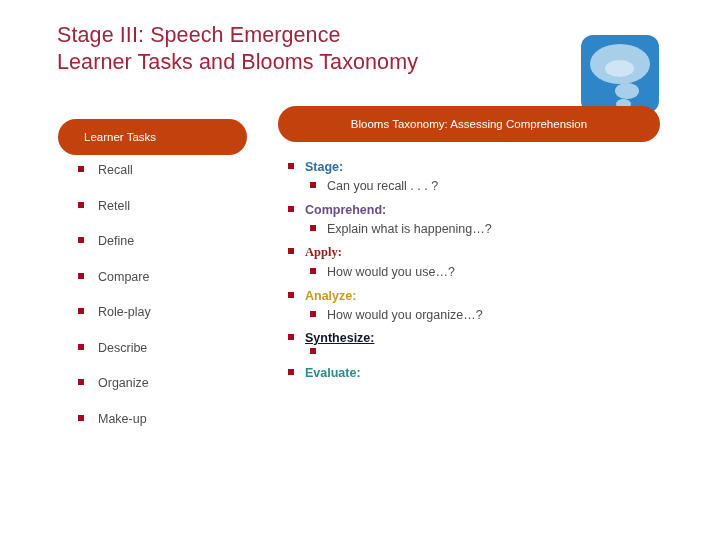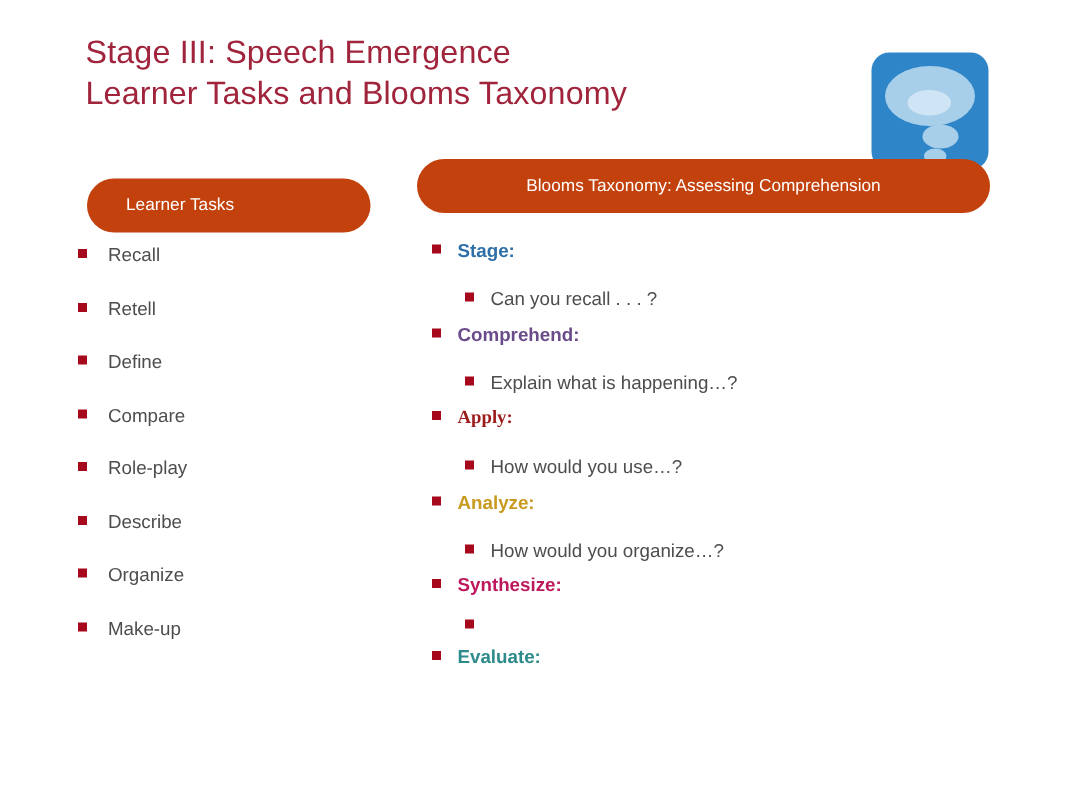--- a/index.html
+++ b/index.html
@@ -64,21 +64,21 @@
     justify-content: flex-start;
   }
   #pill-right {
     left: 278px; top: 106px; width: 382px;
     justify-content: center;
   }
 
   
   #col-left {
     position: absolute;
-    left: 52px; top: 163px;
+    left: 78px; top: 163px;
     width: 200px;
   }
   #col-right {
     position: absolute;
     left: 288px; top: 160px;
     width: 390px;
   }
 
   .task-item {
     display: flex;
@@ -106,21 +106,21 @@
     align-items: baseline;
   }
   .bloom-head .bullet { margin-right: 11px; }
   .bloom-head .label {
     font-size: 12.5px;
     font-weight: bold;
   }
   .bloom-sub {
     display: flex;
     align-items: baseline;
-    margin-top: 18px;
+    margin-top: 5px;
     padding-left: 22px;
   }
   .bloom-sub .bullet { margin-right: 11px; }
   .bloom-sub .label {
     font-size: 12.5px;
     color: #4D4D4D;
   }
 </style>
 </head>
 <body>
@@ -218,21 +218,21 @@
           <span class="label" style="color: rgb(201, 154, 32);">Analyze:</span>
         </div>
         <div class="bloom-sub">
           <span class="bullet" style="background: rgb(165, 9, 27);"></span>
           <span class="label" style="color: rgb(77, 77, 77);">How would you organize…?</span>
         </div>
       </div>
       <div class="bloom-group">
         <div class="bloom-head">
           <span class="bullet" style="background: rgb(165, 9, 27);"></span>
-          <span class="label" style="color: #be185d;">Synthesize:</span>
+          <span class="label" style="color: #0f172a; text-decoration: underline;">Synthesize:</span>
         </div>
         <div class="bloom-sub">
           <span class="bullet" style="background: rgb(165, 9, 27);"></span>
         </div>
       </div>
       <div class="bloom-group">
         <div class="bloom-head">
           <span class="bullet" style="background: rgb(165, 9, 27);"></span>
           <span class="label" style="color: rgb(46, 139, 139);">Evaluate:</span>
         </div>

